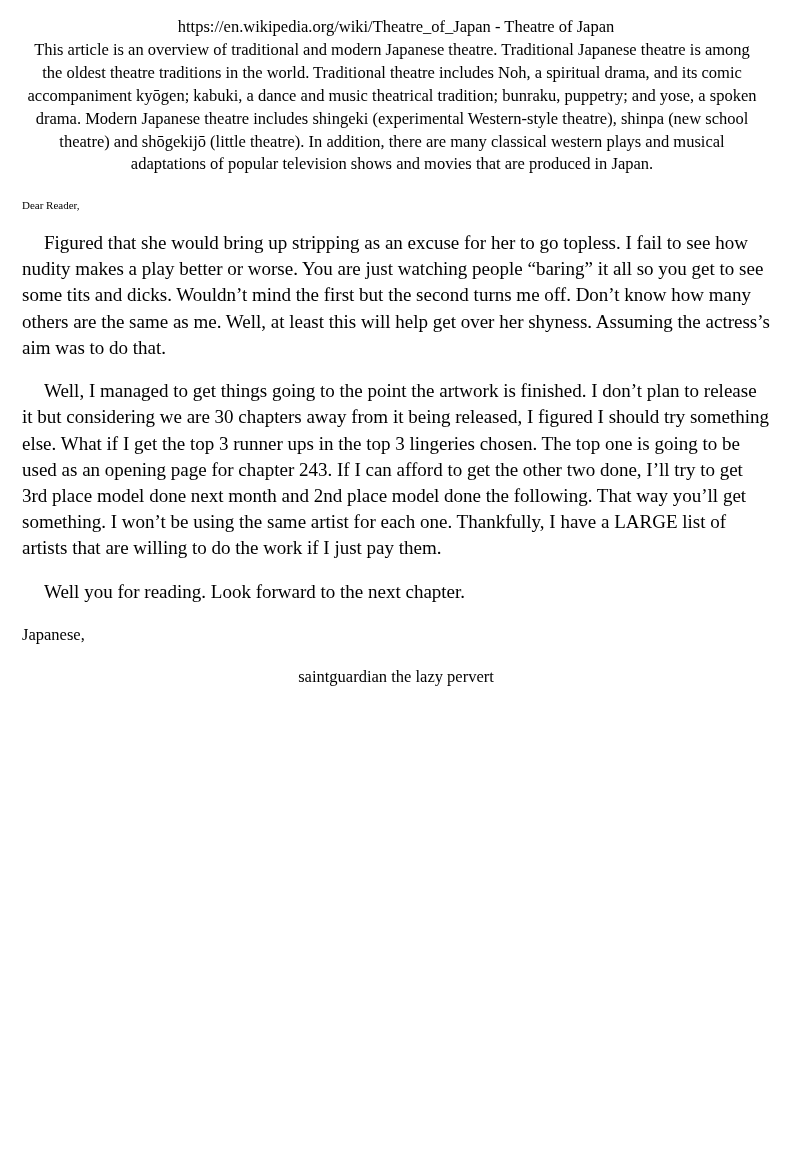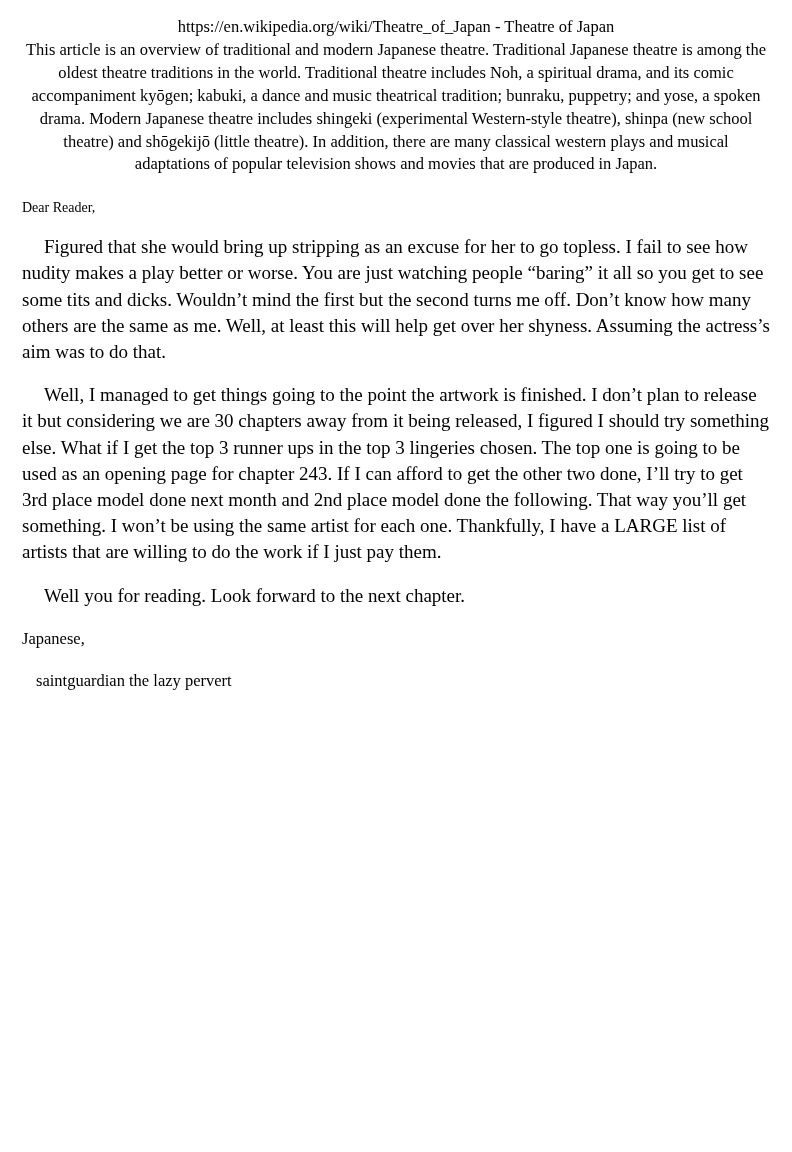--- a/index.html
+++ b/index.html
@@ -24,43 +24,44 @@
   }
   .header-line {
     text-align: center;
     font-size: 16.5px;
     margin: 0 0 1px 0;
   }
   .intro {
     text-align: center;
     font-size: 16.5px;
     line-height: 1.38;
-    margin: 0 0 0 0;
+    margin: 0 8px 0 0;
     padding: 0 2px;
   }
   .spacer-1 { height: 22px; }
   .salutation {
-    font-size: 14px;
+    font-size: 11px;
     margin: 0;
   }
   .para {
     font-size: 19px;
     line-height: 1.38;
     margin: 17px 0 0 0;
     text-align: left;
     text-indent: 22px;
   }
   .closing {
     font-size: 16.5px;
     margin: 19px 0 0 0;
   }
   .signature {
     font-size: 16.5px;
-    margin: 20px 0 0 14px;
+    margin: 20px 0 0 0;
     line-height: 1.32;
+    text-align: center;
   }
   .signature div { margin: 0; }
 </style>
 </head>
 <body>
 
 <div class="page">
 
   <div class="header-line">https://en.wikipedia.org/wiki/Theatre_of_Japan - Theatre of Japan</div>
 

